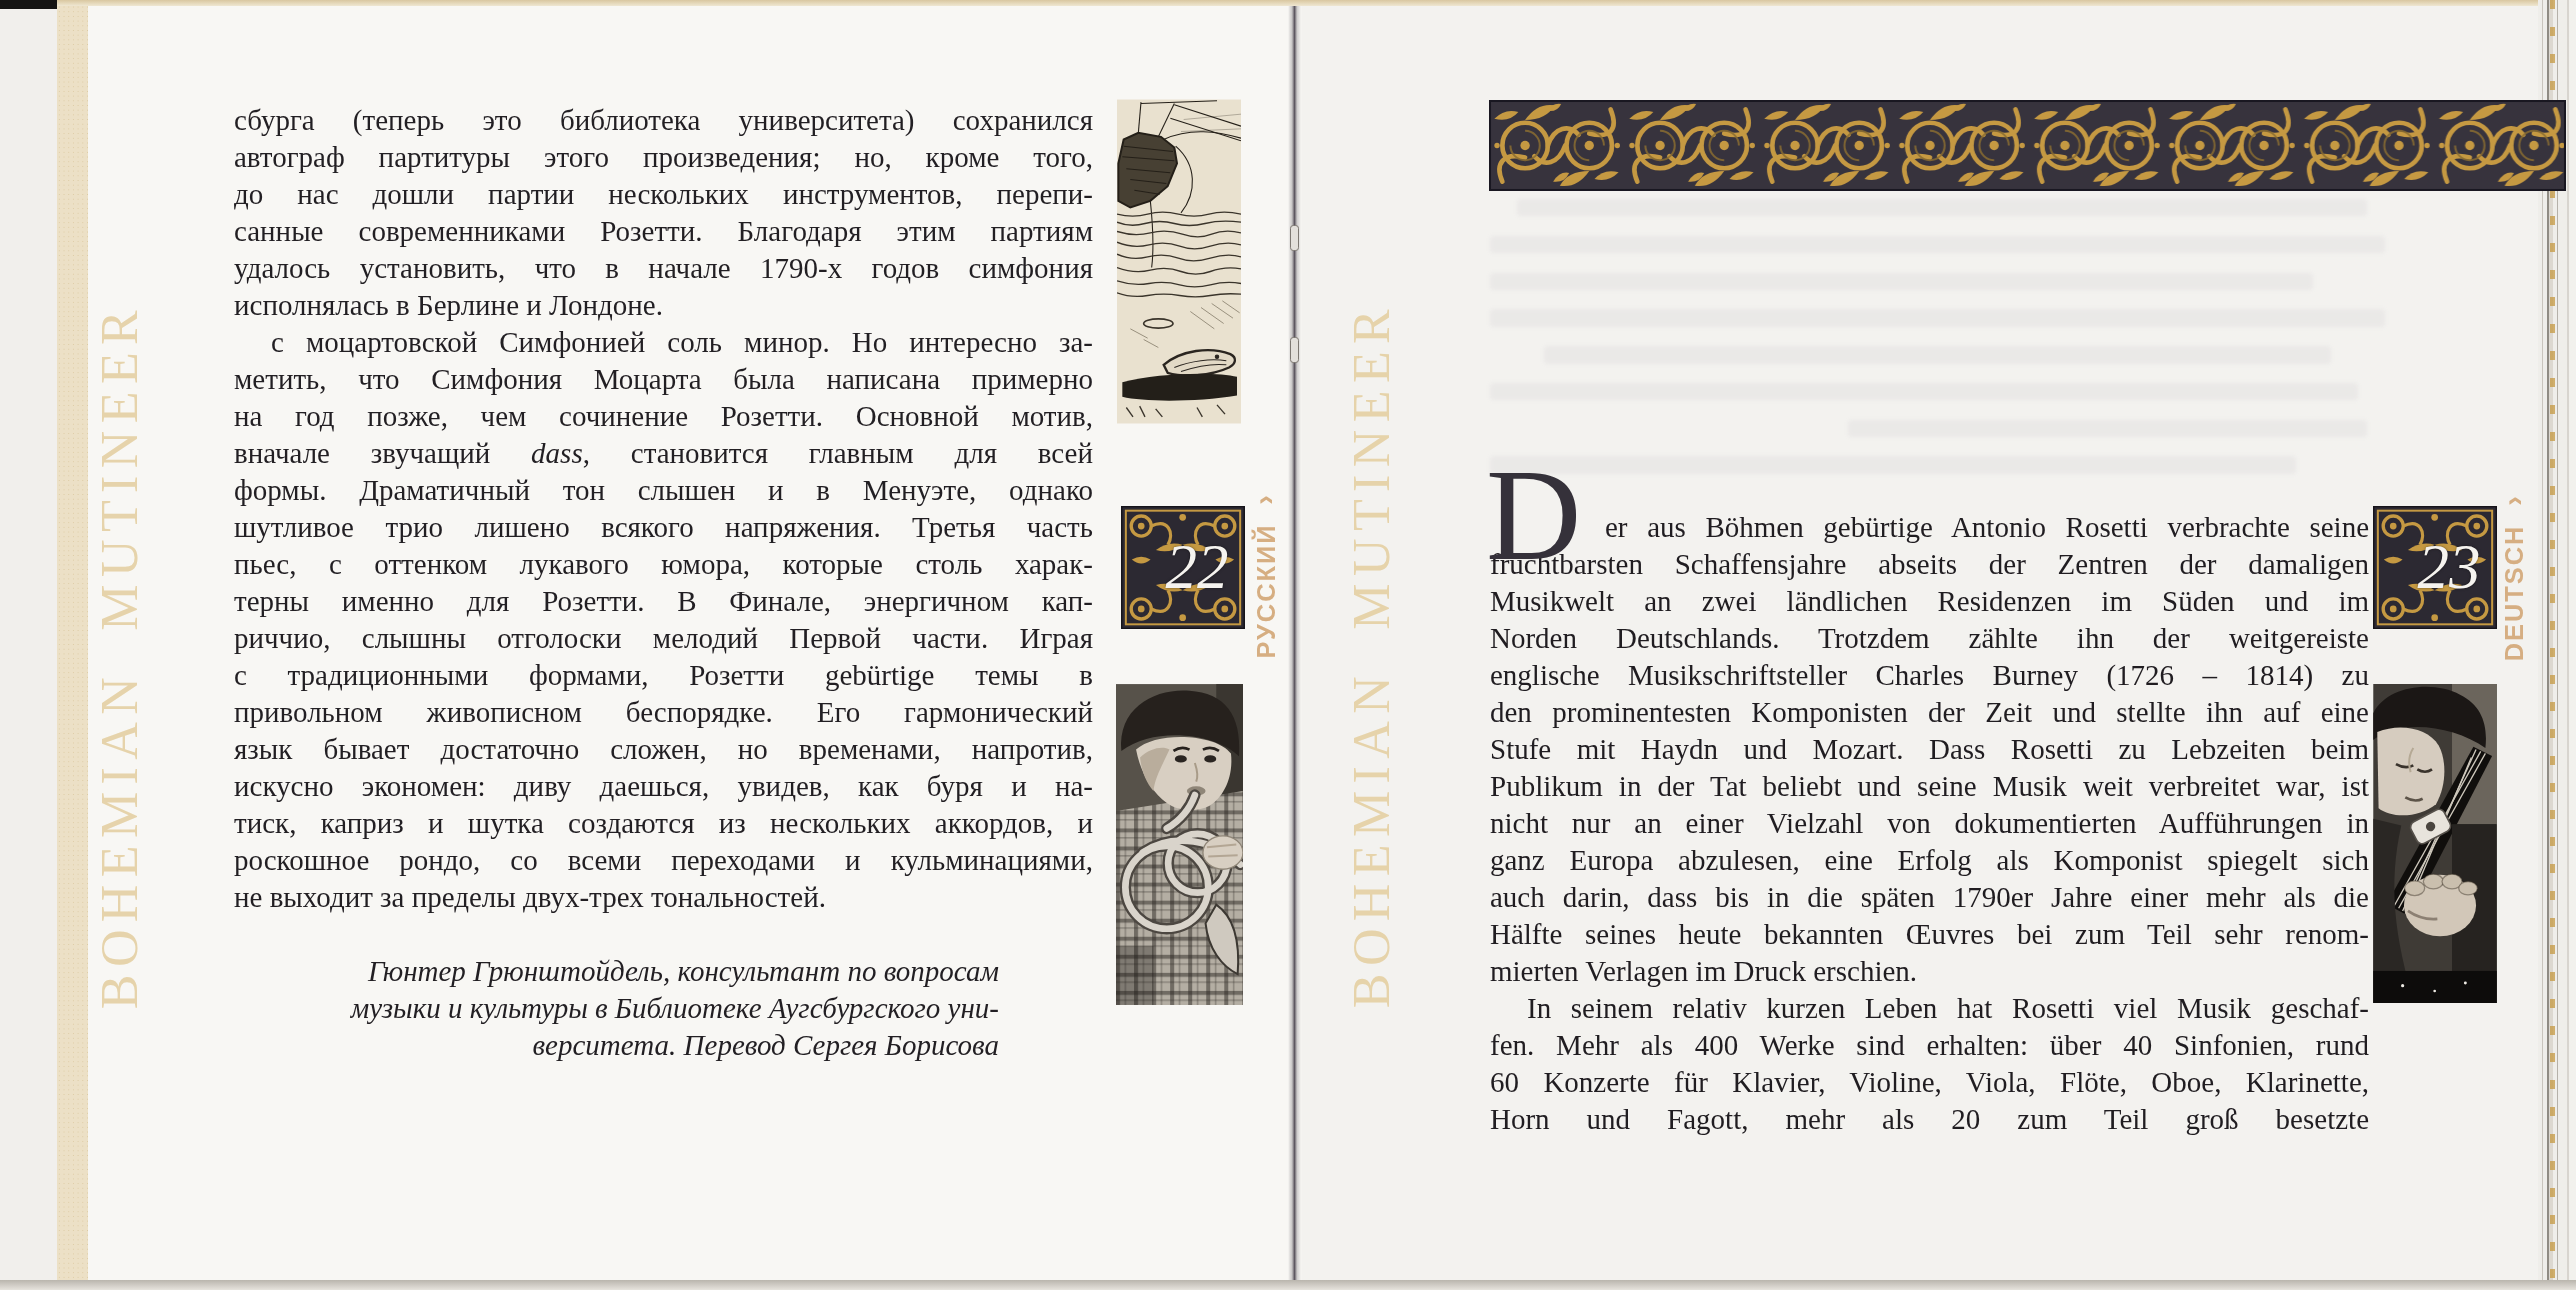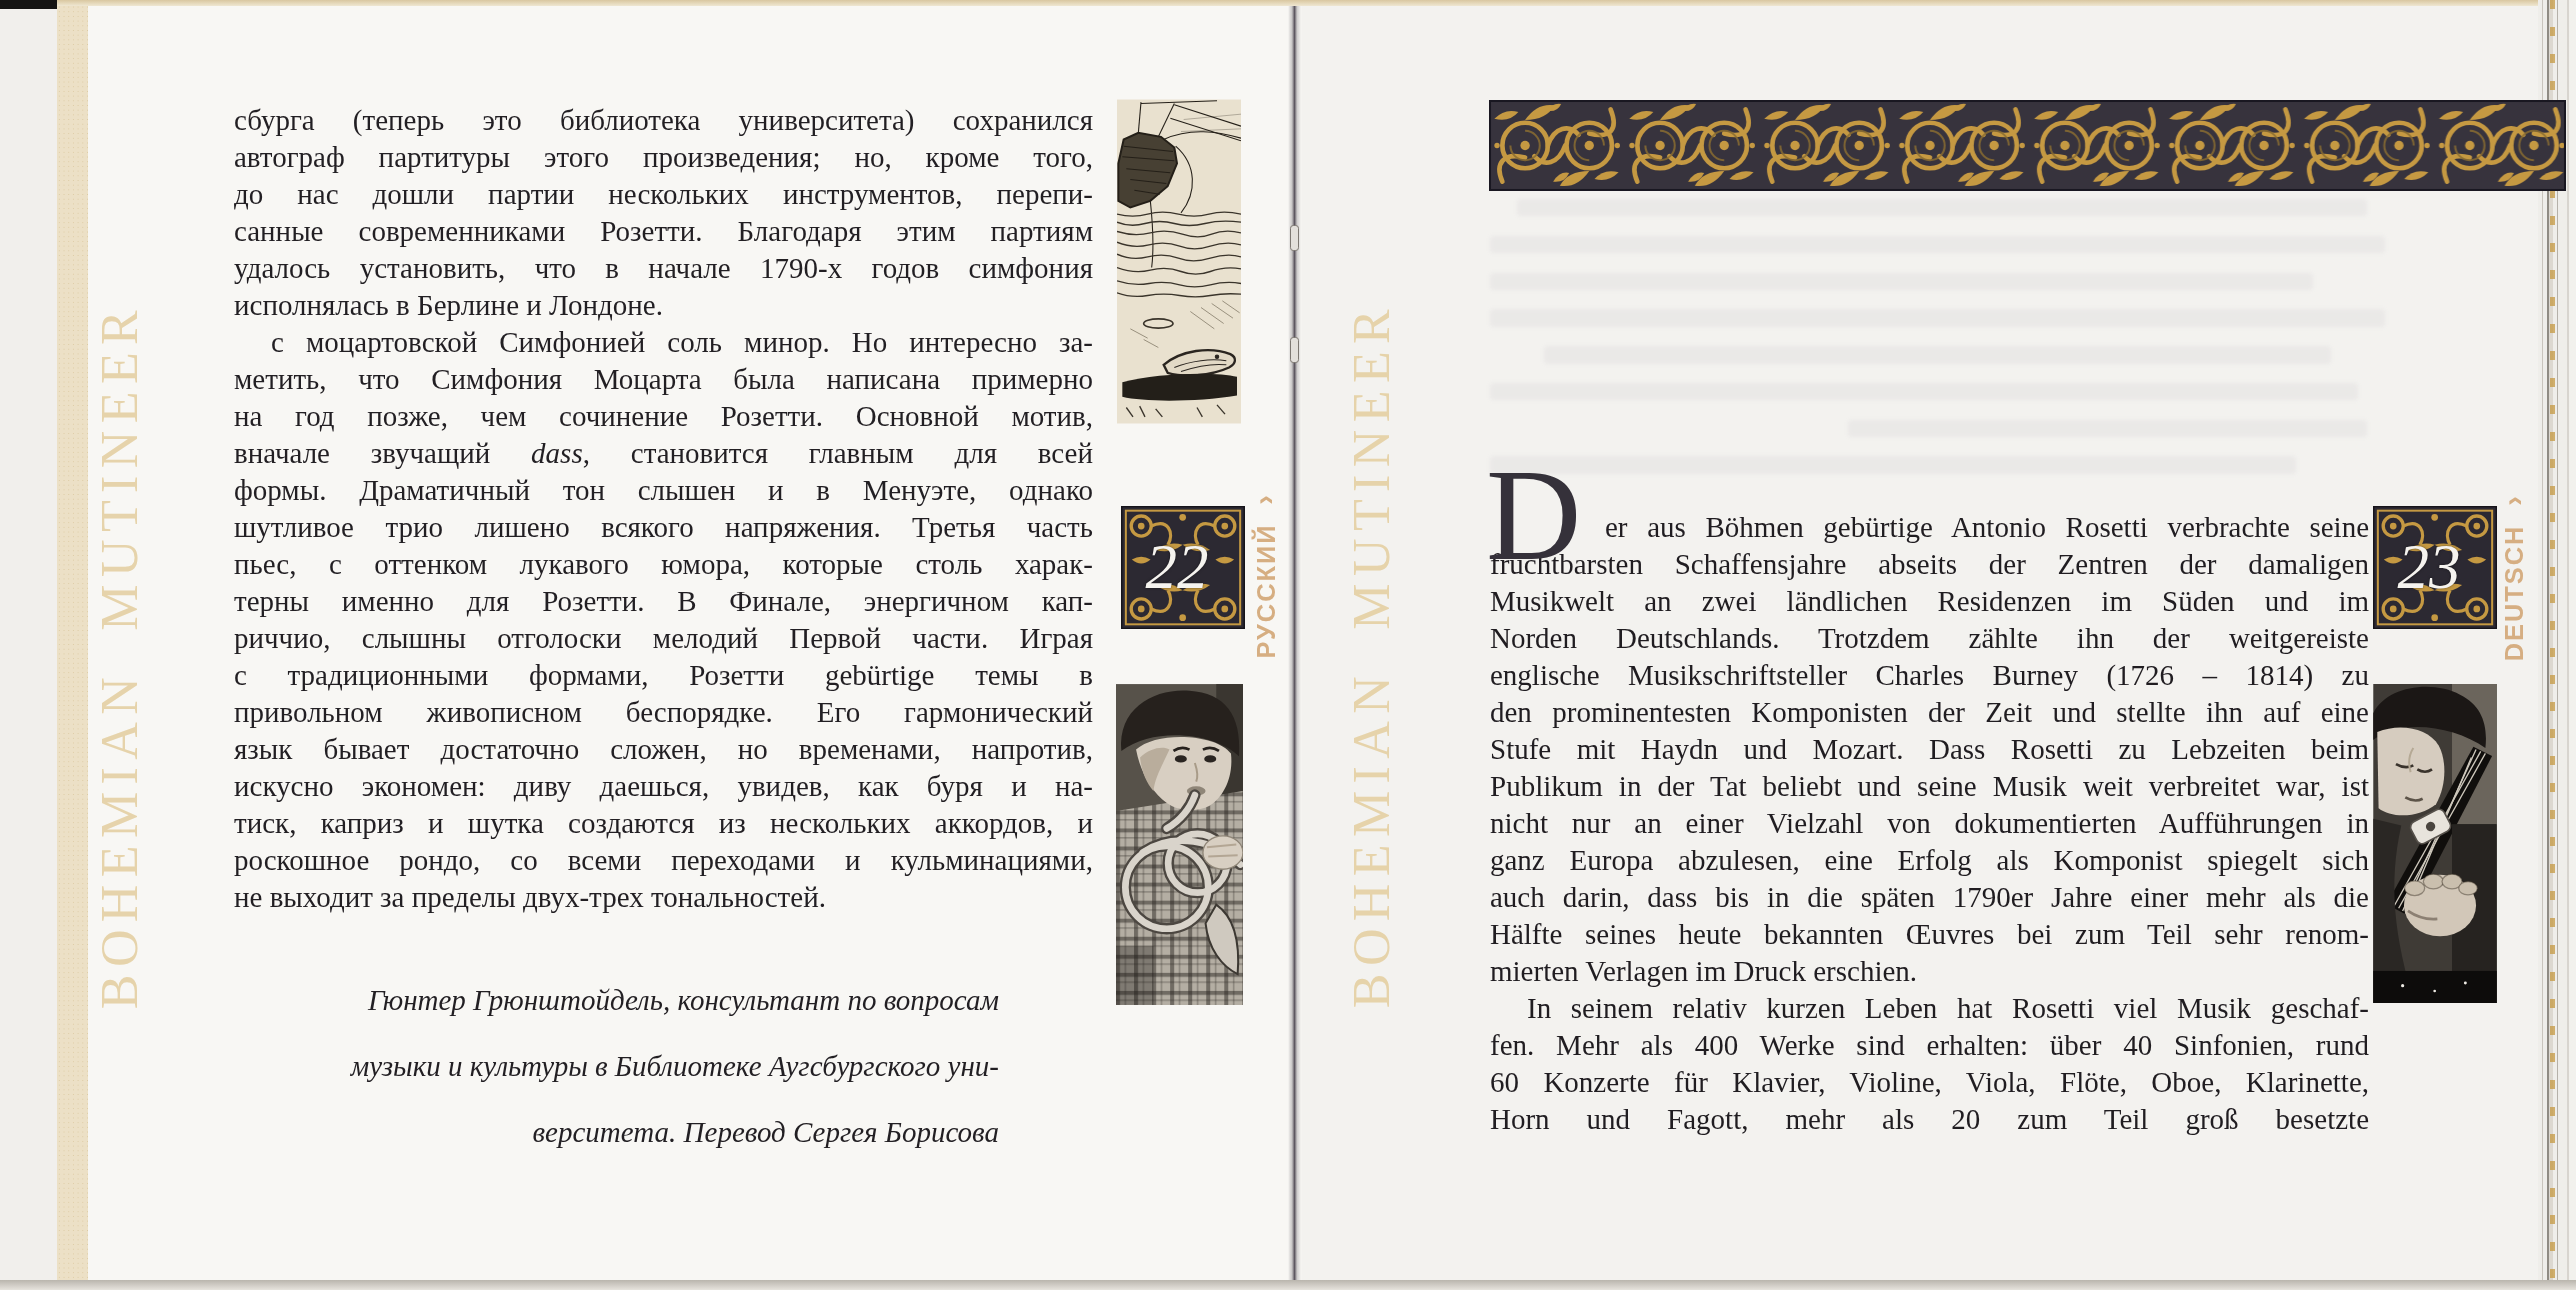--- a/index.html
+++ b/index.html
@@ -42,39 +42,39 @@
   
   .col{line-height:37px;}
   .col .line{height:37px;text-align:justify;text-align-last:justify;overflow:visible;white-space:nowrap0;}
   .lines.rag-last .line:last-child{text-align-last:left;}
   .indent-first .line:first-child{padding-left:37px;}
   .col-ru{left:234px;top:102px;width:859px;font-size:29px;}
   .col-de{left:1490px;top:509px;width:879px;font-size:29px;color:#201d21;}
   .col-de .p1 .line:first-child{padding-left:115px;}
   .spacer{height:37px;}
   .credit{font-style:italic;}
-  .credit .line{text-align:right;text-align-last:right;padding-right:94px;margin-top:29px;}
+  .credit .line{text-align:right;text-align-last:right;padding-right:94px;}
   .dropcap{left:-4px;top:-61px;font-size:132px;line-height:134px;color:#35313a;
       font-family:"Liberation Serif",serif;}
 
   
   .ghost{left:1490px;top:199px;width:895px;height:298px;filter:blur(2px);opacity:.55;}
   .ghost .g{height:17.4px;margin-bottom:19.4px;background:#8d8894;opacity:.16;border-radius:2.7px;}
   .ghost .g:nth-child(1){width:95%;margin-left:3%;}
   .ghost .g:nth-child(2){width:100%;}
   .ghost .g:nth-child(3){width:92%;}
   .ghost .g:nth-child(4){width:100%;}
   .ghost .g:nth-child(5){width:88%;margin-left:6%;}
   .ghost .g:nth-child(6){width:97%;}
   .ghost .g:nth-child(7){width:58%;margin-left:40%;}
   .ghost .g:nth-child(8){width:90%;}
 
   
   .badge-num{width:112px;height:123px;display:flex;align-items:center;justify-content:center;
-      font-style:italic;font-size:63px;color:#f5f3ef;text-shadow:0 0 2.7px rgba(0,0,0,.5);}
+      font-style:italic;font-size:63px;color:#f5f3ef;text-shadow:0 0 2.7px rgba(0,0,0,.5);margin-left:20px;}
   .badge-num.n22{left:1121px;top:506px;} .badge-num.n23{left:2373px;top:506px;}
 </style>
 </head>
 <body>
 
 <div id="canvas">
 
   <div class="abs left-margin"></div>
   <div class="abs left-strip"></div>
   <div class="abs left-page"></div>

